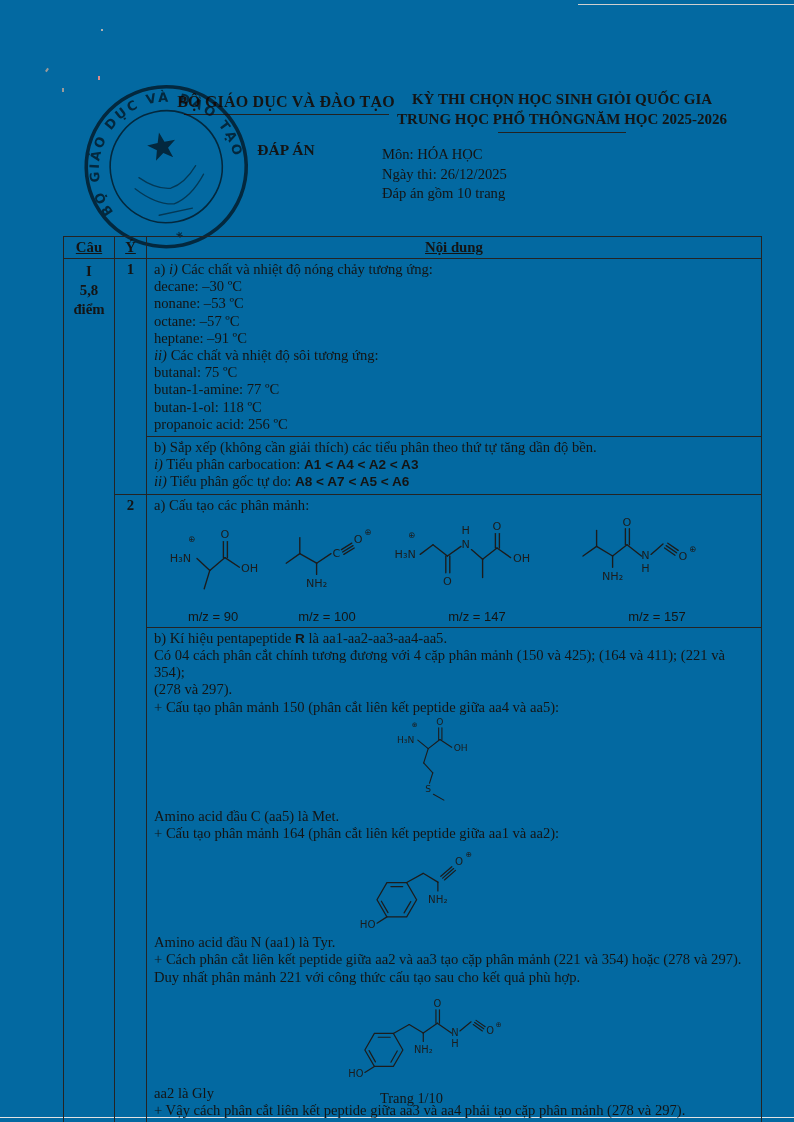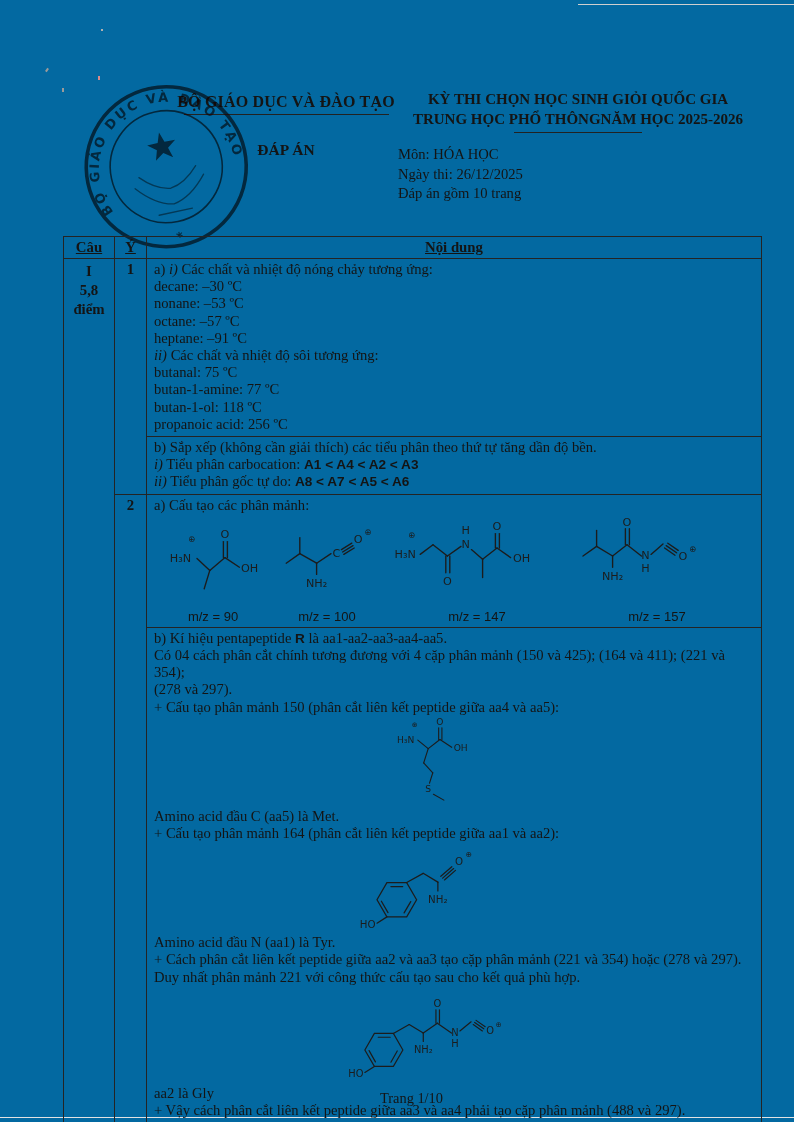--- a/index.html
+++ b/index.html
@@ -6,21 +6,21 @@
   .page{position:relative;width:794px;height:1122px;background:#0369a1;margin:0 auto;
         font-family:"Liberation Serif",serif;color:#141414;overflow:hidden;}
   
   .artifact{position:absolute;}
   
   .hdr-left{position:absolute;left:140px;top:93px;width:292px;text-align:center;}
   .ministry{font-size:16px;font-weight:bold;letter-spacing:.2px;}
   .ministry-underline{width:205px;height:0;border-top:1.4px solid #222;margin:3px auto 0;}
   .dapan{font-size:15.5px;font-weight:bold;margin-top:26px;}
   .dethi{font-size:15px;font-weight:bold;margin-top:1px;}
-  .hdr-right{position:absolute;left:398px;top:90px;width:360px;}
+  .hdr-right{position:absolute;left:382px;top:90px;width:360px;}
   .exam-title{font-size:15px;font-weight:bold;text-align:center;line-height:19.5px;}
   .exam-underline{width:128px;height:0;border-top:1.4px solid #222;margin:3px auto 0;}
   .exam-info{margin-top:12px;font-size:14.6px;line-height:19.6px;}
   .b{font-weight:normal;}
   .i{font-style:italic;}
   .bs{font-family:"Liberation Sans",sans-serif;font-weight:bold;font-size:13.6px;}
   
   .stamp{position:absolute;left:70px;top:84px;opacity:.82;transform:rotate(-12deg);
          mix-blend-mode:multiply;pointer-events:none;}
   
@@ -308,21 +308,21 @@
                   <line x1="176" y1="61" x2="192" y2="48"></line>
                   <line x1="195" y1="52" x2="208" y2="61"></line>
                     <line x1="197" y1="49" x2="210" y2="58"></line>
                     <line x1="199" y1="46" x2="212" y2="55"></line>
                   <text class="at" x="219" y="66" text-anchor="middle">O</text>
                   <text class="at-sm" x="231" y="55" text-anchor="middle">⊕</text>
                 </svg>
               </div>
 
               <div class="ln">aa2 là Gly</div>
-              <div class="ln">+ Vậy cách phân cắt liên kết peptide giữa aa3 và aa4 phải tạo cặp phân mảnh (488 và 297).</div>
+              <div class="ln">+ Vậy cách phân cắt liên kết peptide giữa aa3 và aa4 phải tạo cặp phân mảnh (278 và 297).</div>
             </div>
           </div>
         </div>
 
       </div>
     </div>
   </div>
 
   <div class="footer">Trang 1/10</div>
 

